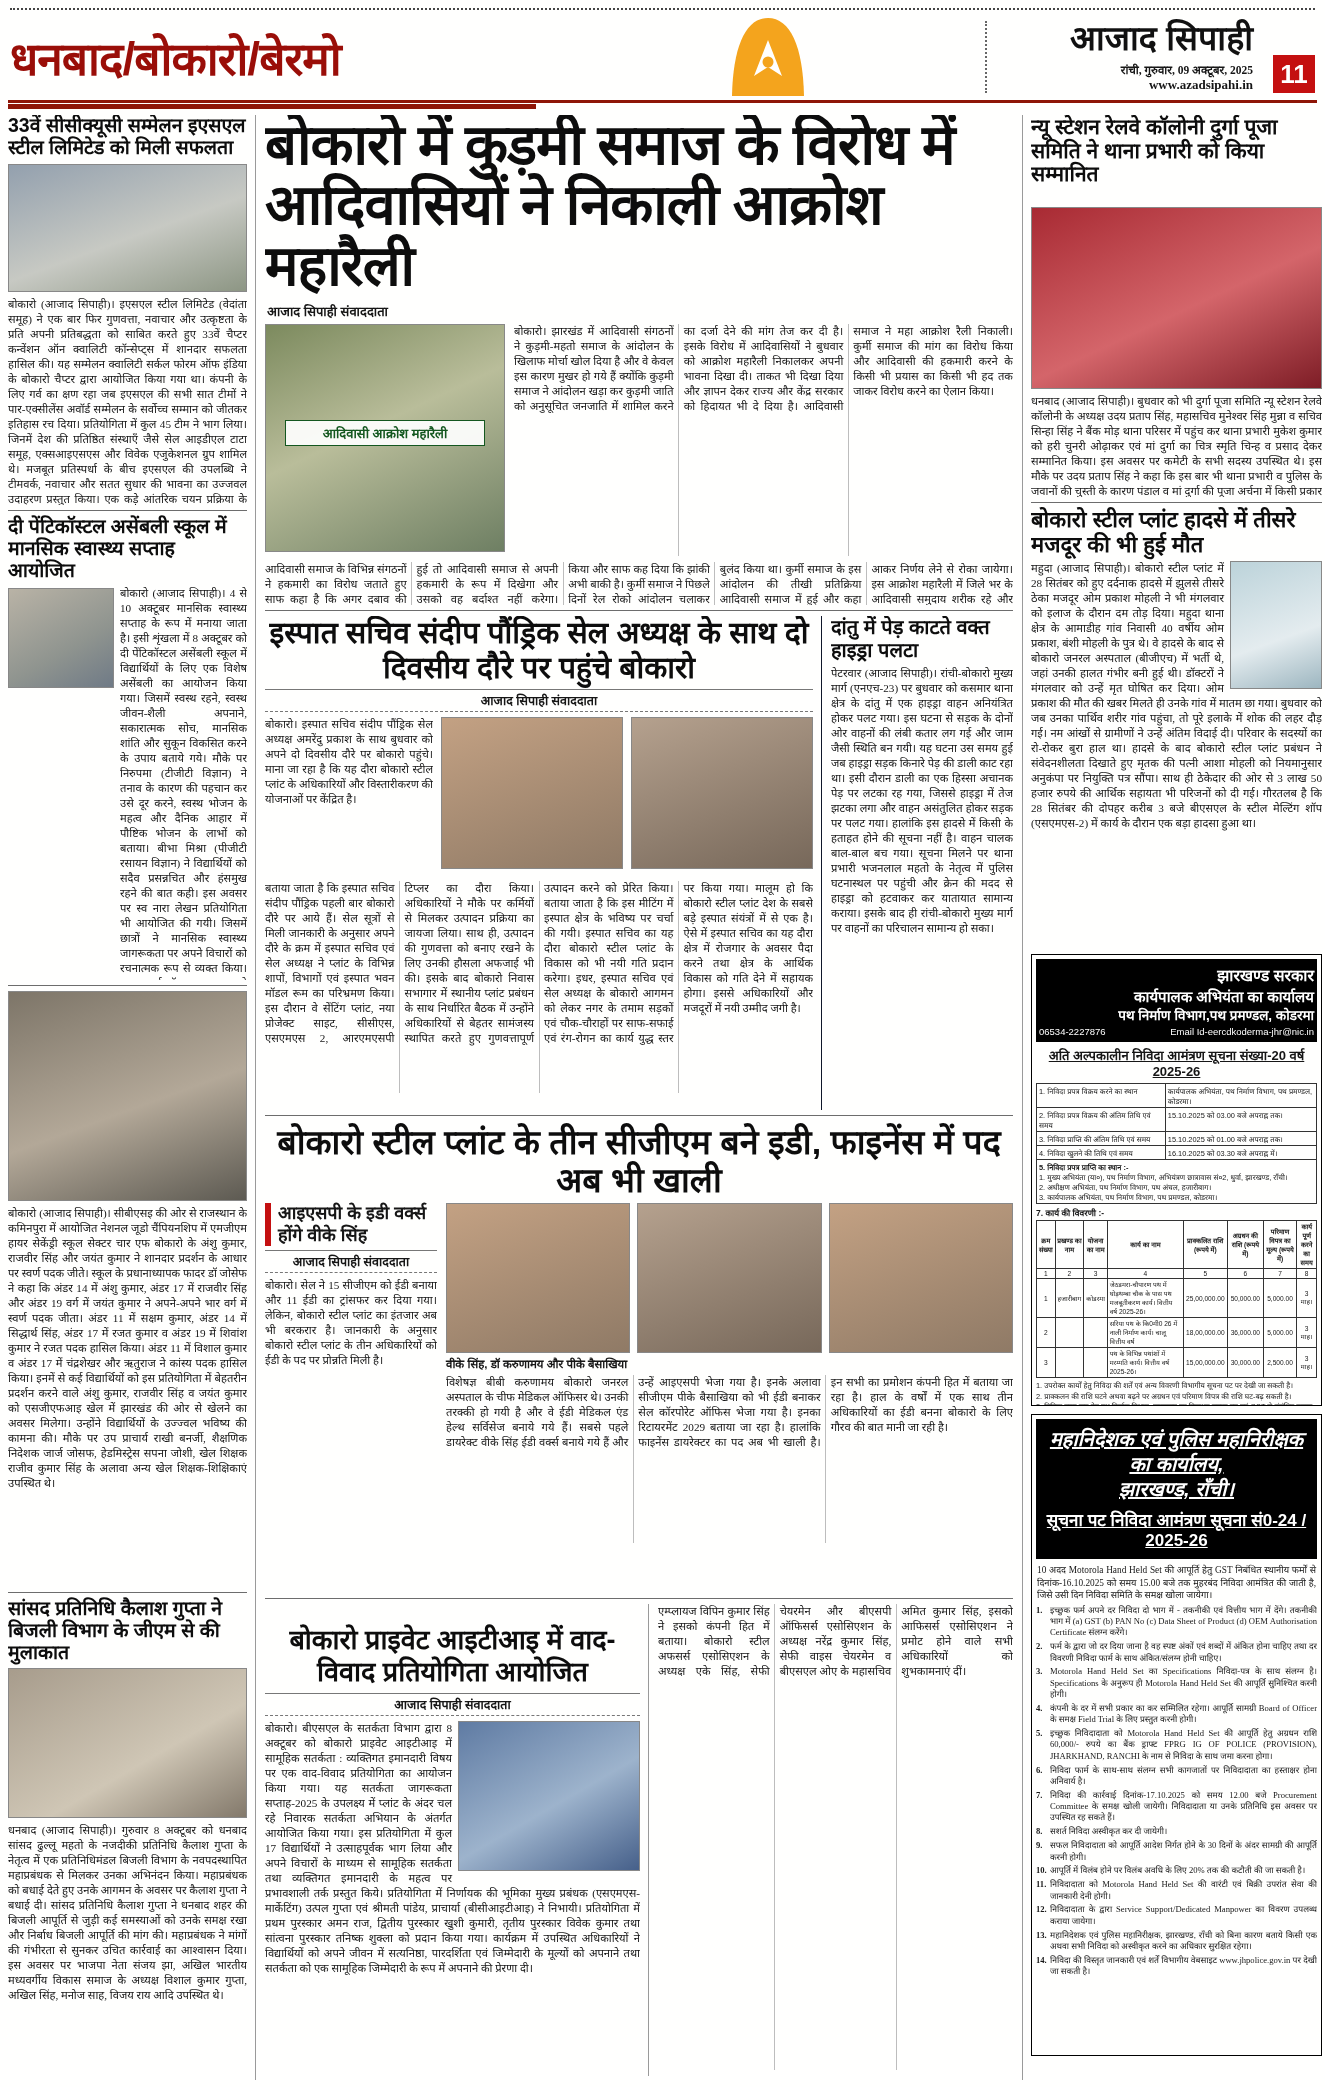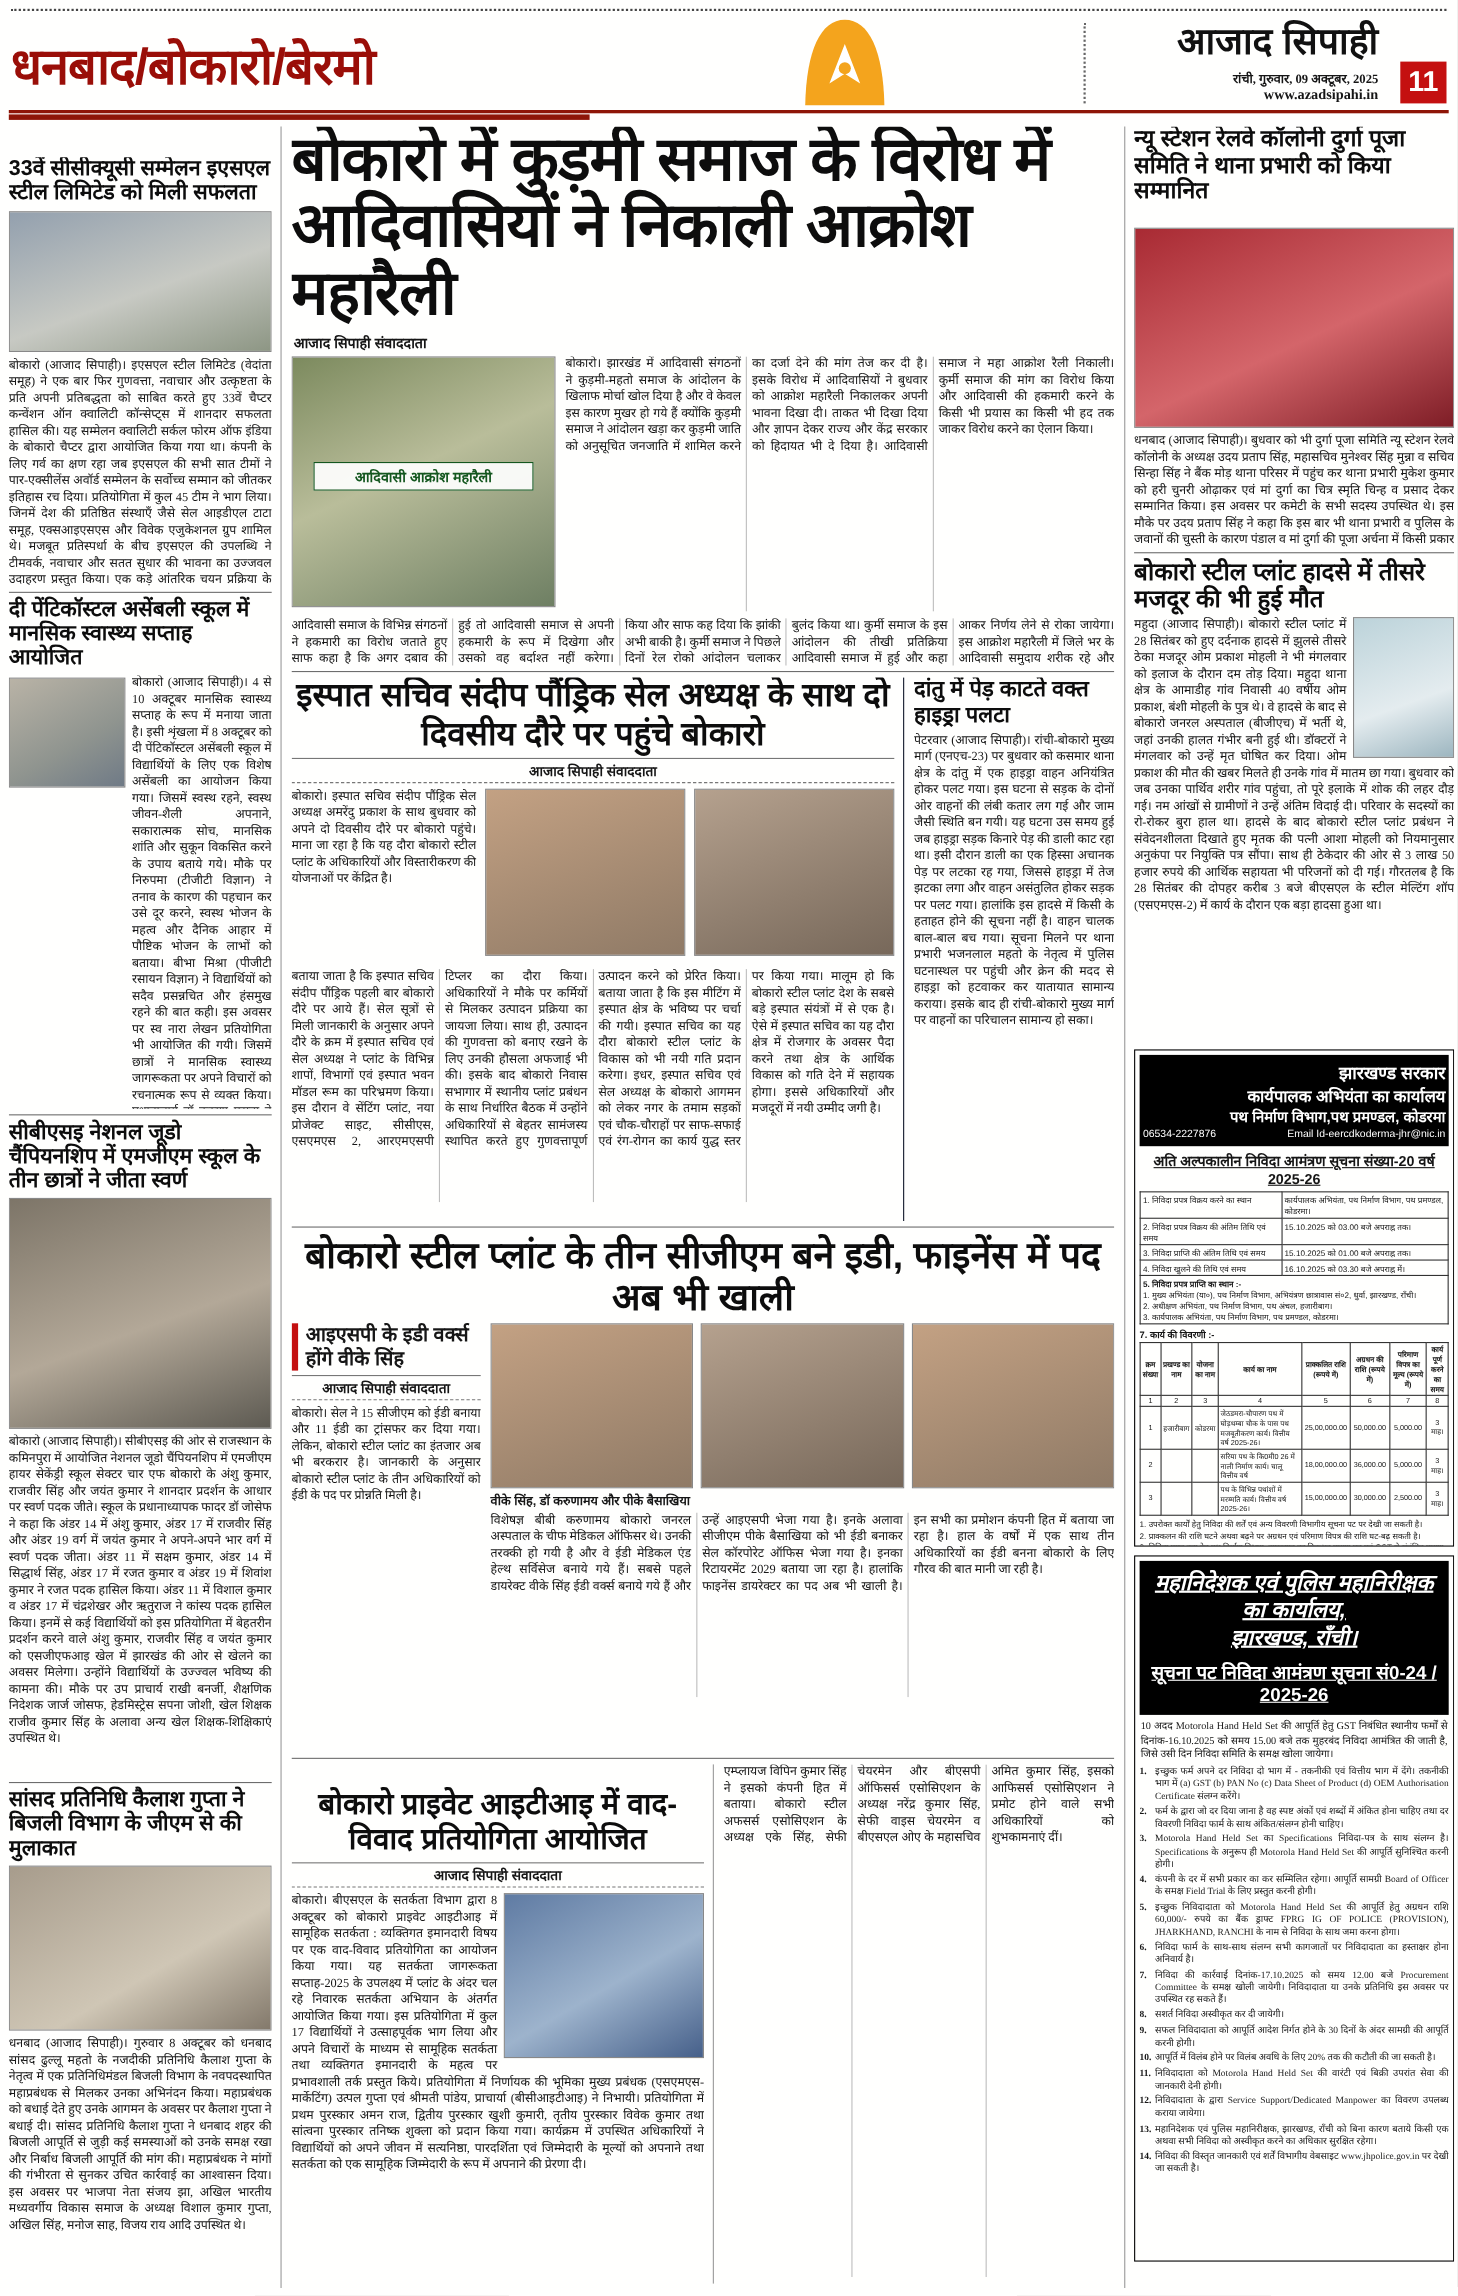--- a/index.html
+++ b/index.html
@@ -143,36 +143,35 @@
       </div>
       <div class="pageno">11</div>
     </div>
   </div>
   <div class="rule-red"></div>
   <div class="rule-red-left"></div>
 
   <div class="grid">
 
     <div class="col-left">
-      <div class="blk" style="height:390px;margin-top:28px;">
+      <div class="blk" style="height:390px;">
         <div class="hl hl-left">33वें सीसीक्यूसी सम्मेलन इएसएल स्टील लिमिटेड को मिली सफलता</div>
         <div class="ph t-group" style="width:100%;height:128px;"></div>
         <div class="body-txt" style="height:212px;overflow:hidden;margin-top:5px;">बोकारो (आजाद सिपाही)। इएसएल स्टील लिमिटेड (वेदांता समूह) ने एक बार फिर गुणवत्ता, नवाचार और उत्कृष्टता के प्रति अपनी प्रतिबद्धता को साबित करते हुए 33वें चैप्टर कन्वेंशन ऑन क्वालिटी कॉन्सेप्ट्स में शानदार सफलता हासिल की। यह सम्मेलन क्वालिटी सर्कल फोरम ऑफ इंडिया के बोकारो चैप्टर द्वारा आयोजित किया गया था। कंपनी के लिए गर्व का क्षण रहा जब इएसएल की सभी सात टीमों ने पार-एक्सीलेंस अवॉर्ड सम्मेलन के सर्वोच्च सम्मान को जीतकर इतिहास रच दिया। प्रतियोगिता में कुल 45 टीम ने भाग लिया। जिनमें देश की प्रतिष्ठित संस्थाएँ जैसे सेल आइडीएल टाटा समूह, एक्सआइएसएस और विवेक एजुकेशनल ग्रुप शामिल थे। मजबूत प्रतिस्पर्धा के बीच इएसएल की उपलब्धि ने टीमवर्क, नवाचार और सतत सुधार की भावना का उज्जवल उदाहरण प्रस्तुत किया। एक कड़े आंतरिक चयन प्रक्रिया के बाद संयंत्र के विभिन्न विभागों से 15 उत्कृष्ट क्वालिटी सर्कल्स को नामांकित किया गया था। विशेषज्ञों की जूरी ने इनमें से सर्वश्रेष्ठ सात टीमों को इस प्रतिष्ठित सम्मेलन के लिए चुना गया। विजेता टीमों को बधाई देते हुए इएसएल प्रबंधन ने कहा कि यह उपलब्धि उस भावना को दर्शाती है जो रचनात्मकता और उत्कृष्टता पर आधारित है। मालूम हो कि झारखंड के बोकारो जिले के सियालजोरी गांव में स्थित इएसएल स्टील लिमिटेड एक प्रमुख स्टील उत्पाद निर्माता है। 1.5 मिलियन टन प्रति वर्ष क्षमता वाली इएसएल स्टील लिमिटेड — पिग आयरन, बिलेट्स, टीएमटी बार, वायर रॉड और डक्टाइल आयरन पाइप का उत्पादन करता है।</div>
       </div>
 
       <div class="blk sec" style="height:470px;">
         <div class="hl hl-left">दी पेंटिकॉस्टल असेंबली स्कूल में मानसिक स्वास्थ्य सप्ताह आयोजित</div>
         <div>
           <div class="ph t-school" style="float:left;width:106px;height:100px;margin:2px 6px 3px 0;"></div>
           <div class="body-txt" style="height:398px;overflow:hidden;">बोकारो (आजाद सिपाही)। 4 से 10 अक्टूबर मानसिक स्वास्थ्य सप्ताह के रूप में मनाया जाता है। इसी शृंखला में 8 अक्टूबर को दी पेंटिकॉस्टल असेंबली स्कूल में विद्यार्थियों के लिए एक विशेष असेंबली का आयोजन किया गया। जिसमें स्वस्थ रहने, स्वस्थ जीवन-शैली अपनाने, सकारात्मक सोच, मानसिक शांति और सुकून विकसित करने के उपाय बताये गये। मौके पर निरुपमा (टीजीटी विज्ञान) ने तनाव के कारण की पहचान कर उसे दूर करने, स्वस्थ भोजन के महत्व और दैनिक आहार में पौष्टिक भोजन के लाभों को बताया। बीभा मिश्रा (पीजीटी रसायन विज्ञान) ने विद्यार्थियों को सदैव प्रसन्नचित और हंसमुख रहने की बात कही। इस अवसर पर स्व नारा लेखन प्रतियोगिता भी आयोजित की गयी। जिसमें छात्रों ने मानसिक स्वास्थ्य जागरूकता पर अपने विचारों को रचनात्मक रूप से व्यक्त किया। प्रधानाचार्य डॉ करुणा प्रसन्ना ने छात्रों को संबोधित करते हुए भावनात्मक स्वास्थ्य को भी स्वस्थ रखने और अध्ययन के प्रति संतुलित रहने पर विशेष बल दिया।</div>
         </div>
       </div>
 
       <div class="blk sec" style="height:602px;">
-        <div class="hl hl-left">सीबीएसइ नेशनल जूडो चैंपियनशिप में एमजीएम स्कूल के तीन छात्रों ने जीता स्वर्ण</div>
         <div class="ph t-judo" style="width:100%;height:210px;"></div>
         <div class="body-txt" style="height:330px;overflow:hidden;margin-top:5px;">बोकारो (आजाद सिपाही)। सीबीएसइ की ओर से राजस्थान के कमिनपुरा में आयोजित नेशनल जूडो चैंपियनशिप में एमजीएम हायर सेकेंड्री स्कूल सेक्टर चार एफ बोकारो के अंशु कुमार, राजवीर सिंह और जयंत कुमार ने शानदार प्रदर्शन के आधार पर स्वर्ण पदक जीते। स्कूल के प्रधानाध्यापक फादर डॉ जोसेफ ने कहा कि अंडर 14 में अंशु कुमार, अंडर 17 में राजवीर सिंह और अंडर 19 वर्ग में जयंत कुमार ने अपने-अपने भार वर्ग में स्वर्ण पदक जीता। अंडर 11 में सक्षम कुमार, अंडर 14 में सिद्धार्थ सिंह, अंडर 17 में रजत कुमार व अंडर 19 में शिवांश कुमार ने रजत पदक हासिल किया। अंडर 11 में विशाल कुमार व अंडर 17 में चंद्रशेखर और ऋतुराज ने कांस्य पदक हासिल किया। इनमें से कई विद्यार्थियों को इस प्रतियोगिता में बेहतरीन प्रदर्शन करने वाले अंशु कुमार, राजवीर सिंह व जयंत कुमार को एसजीएफआइ खेल में झारखंड की ओर से खेलने का अवसर मिलेगा। उन्होंने विद्यार्थियों के उज्ज्वल भविष्य की कामना की। मौके पर उप प्राचार्य राखी बनर्जी, शैक्षणिक निदेशक जार्ज जोसफ, हेडमिस्ट्रेस सपना जोशी, खेल शिक्षक राजीव कुमार सिंह के अलावा अन्य खेल शिक्षक-शिक्षिकाएं उपस्थित थे।</div>
       </div>
 
       <div class="blk sec" style="height:480px;">
         <div class="hl hl-left">सांसद प्रतिनिधि कैलाश गुप्ता ने बिजली विभाग के जीएम से की मुलाकात</div>
         <div class="ph t-meet" style="width:100%;height:150px;"></div>
         <div class="body-txt" style="height:262px;overflow:hidden;margin-top:5px;">धनबाद (आजाद सिपाही)। गुरुवार 8 अक्टूबर को धनबाद सांसद ढुल्लू महतो के नजदीकी प्रतिनिधि कैलाश गुप्ता के नेतृत्व में एक प्रतिनिधिमंडल बिजली विभाग के नवपदस्थापित महाप्रबंधक से मिलकर उनका अभिनंदन किया। महाप्रबंधक को बधाई देते हुए उनके आगमन के अवसर पर कैलाश गुप्ता ने बधाई दी। सांसद प्रतिनिधि कैलाश गुप्ता ने धनबाद शहर की बिजली आपूर्ति से जुड़ी कई समस्याओं को उनके समक्ष रखा और निर्बाध बिजली आपूर्ति की मांग की। महाप्रबंधक ने मांगों की गंभीरता से सुनकर उचित कार्रवाई का आश्वासन दिया। इस अवसर पर भाजपा नेता संजय झा, अखिल भारतीय मध्यवर्गीय विकास समाज के अध्यक्ष विशाल कुमार गुप्ता, अखिल सिंह, मनोज साह, विजय राय आदि उपस्थित थे।</div>
       </div>
     </div>

